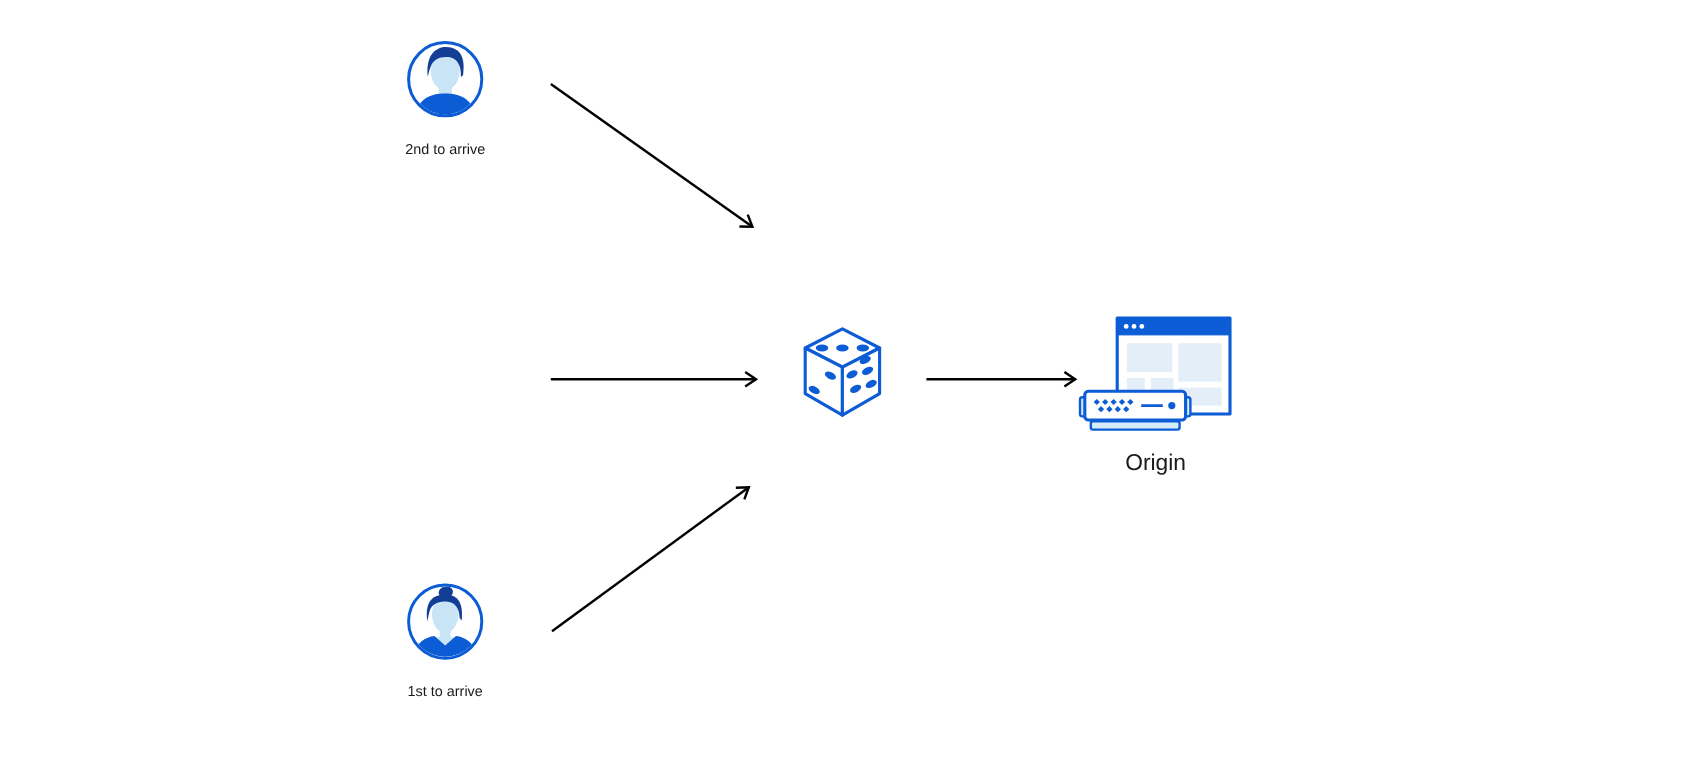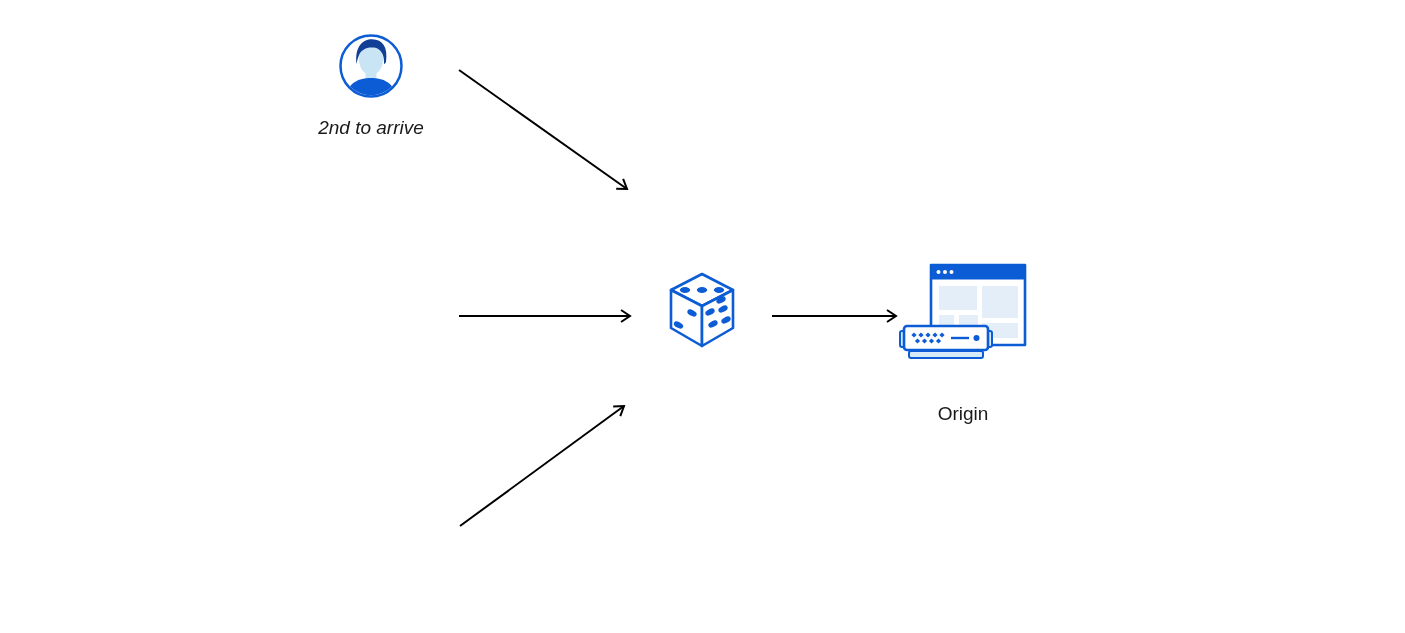--- a/index.html
+++ b/index.html
@@ -5,27 +5,26 @@
   html,body { margin:0; padding:0; background:#ffffff; }
   .canvas {
     position:relative; width:1405px; height:633px;
     background:#ffffff; overflow:hidden;
     font-family:"Liberation Sans", sans-serif;
   }
   .node { position:absolute; }
   .user-node { width:66px; }
   .node-label {
     position:absolute; top:84px; left:50%; transform:translateX(-50%);
-    white-space:nowrap; font-size:19px; color:var(--text,#1a1a1a);
+    white-space:nowrap; font-size:12px; color:var(--text,#1a1a1a);
     text-align:center;
-    font-style:italic;
   }
   .origin-label {
     position:absolute; top:113px; left:0; width:130px;
-    font-size:19px; color:var(--text,#1a1a1a); text-align:center;margin-top:27px;
+    font-size:19px; color:var(--text,#1a1a1a); text-align:center;
   }
   .arrows { position:absolute; left:0; top:0; pointer-events:none; }
   .arrow-line { stroke:var(--arrow,#000); stroke-width:2; fill:none; }
   .arrow-head { stroke:var(--arrow,#000); stroke-width:2; fill:none; }
 
   
   .c-ring  { fill:#ffffff; stroke:var(--primary-blue,#0b5cd5); stroke-width:2.5; }
   .c-primary { fill:var(--primary-blue,#0b5cd5); }
   .c-navy  { fill:var(--dark-navy,#123e96); }
   .c-face  { fill:var(--light-face,#c9e4f5); }
@@ -67,20 +66,41 @@
           <path class="c-primary" d="M8,66 C9,50 20,45 33,45 C46,45 57,50 58,66 Z"></path>
           <path class="c-face" d="M33,12 C42,12 45,19 45,26 C45,35 40,42 33,42 C26,42 21,35 21,26 C21,19 24,12 33,12 Z"></path>
           <path class="c-navy" d="M18.5,31 C16.5,12 26,6 34,6.2 C45,6.6 50,14 48,29 C47.5,30.5 46,31 46,31 C46.6,22 43,15.5 36,14.6 C29,13.7 23.5,16.5 21.3,21.5 C20,24.5 19.2,27.6 18.5,31 Z"></path>
         </g>
       </svg>
     </span>
     <div class="node-label">2nd to arrive</div>
   </div>
 
 
+  <div class="node user-node" style="left:338px; top:485px;">
+    <span>
+      <svg width="66" height="66" viewBox="0 0 66 66">
+        <defs>
+            <clipPath id="clipC">
+              <circle cx="33" cy="33" r="29.3"></circle>
+            </clipPath>
+          </defs>
+        <circle class="c-ring" cx="33" cy="33" r="30.5"></circle>
+        <g clip-path="url(#clipC)">
+          <rect class="c-face" x="28.5" y="35" width="9" height="14" rx="3"></rect>
+          <path class="c-face" d="M22,46 L44,46 L44,66 L22,66 Z"></path>
+          <path class="c-primary" d="M5,66 C7,51 16,46 24,45 L33,53 L42,45 C50,46 59,51 61,66 Z"></path>
+          <path class="c-face" d="M33,14 C40.5,14 44,20 44,27 C44,35 39,42.5 33,42.5 C27,42.5 22,35 22,27 C22,20 25.5,14 33,14 Z"></path>
+          <ellipse class="c-navy" cx="33.5" cy="8.5" rx="6" ry="4.8" transform="rotate(-12 33.5 8.5)"></ellipse>
+          <path class="c-navy" d="M18.2,33 C15.5,15 24,10.5 33,10.5 C42,10.5 48.5,15.5 46.8,32 L45,30 C45,21 40.5,16.8 34,16.3 C26.5,15.8 21.5,19 19.9,24.5 C19.1,27.3 18.6,30 18.2,33 Z"></path>
+        </g>
+      </svg>
+    </span>
+    <div class="node-label">1st to arrive</div>
+  </div>
 
   <div class="node" style="left:668px; top:271px;">
     <span>
       <svg width="68" height="78" viewBox="0 0 68 78">
         <polygon class="c-box" points="34,3 65,19 34,35 3,19"></polygon>
         <polygon class="c-box" points="3,19 34,35 34,75 3,57"></polygon>
         <polygon class="c-box" points="65,19 65,57 34,75 34,35"></polygon>
 
         <ellipse class="c-primary" cx="17" cy="19" rx="5.2" ry="2.9"></ellipse>
         <ellipse class="c-primary" cx="34" cy="19" rx="5.2" ry="2.9"></ellipse>

